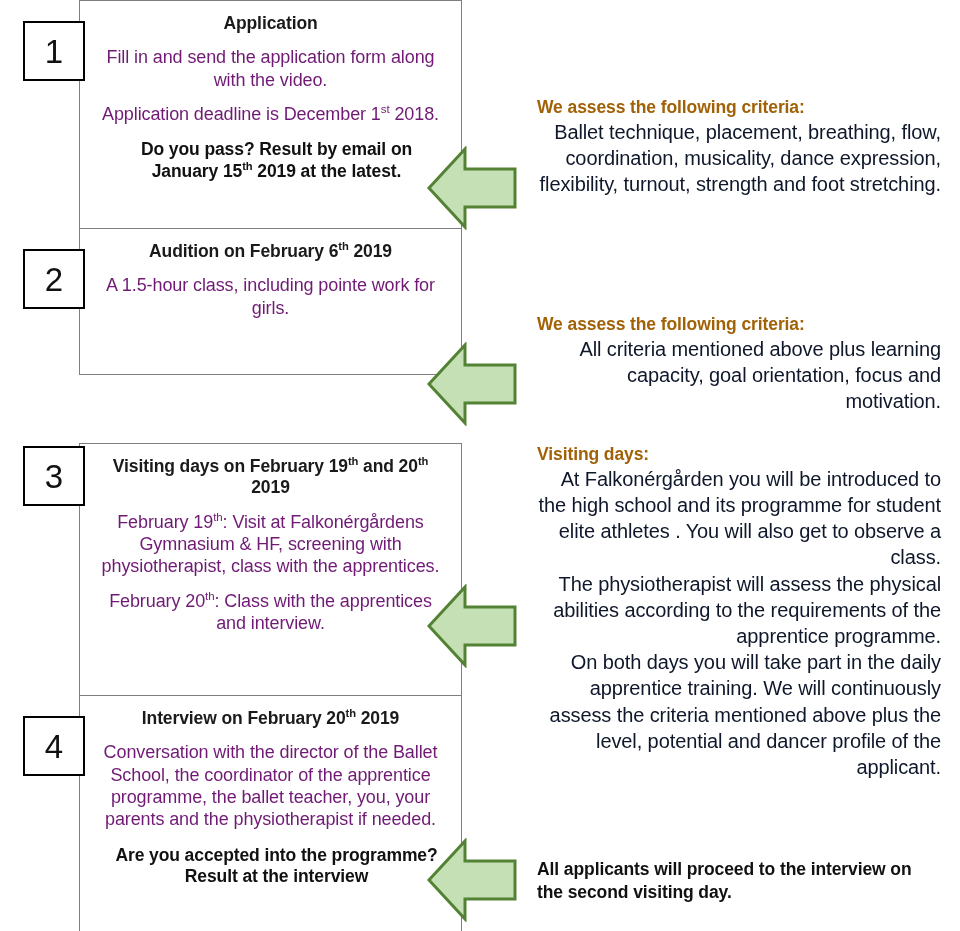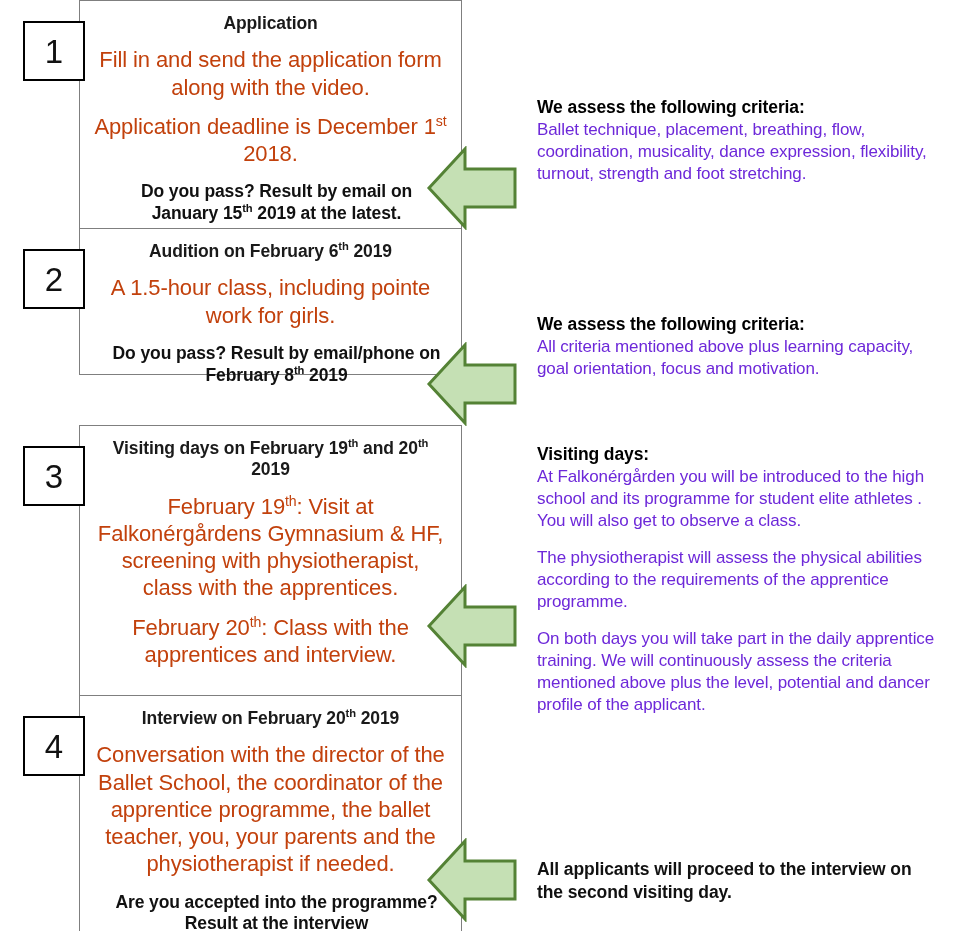--- a/index.html
+++ b/index.html
@@ -33,23 +33,23 @@
   }
   .step-heading {
     font-weight: bold;
     color: #1a1a1a;
     font-size: 17.5px;
     line-height: 1.22;
     margin: 6px 0 0 0;
     letter-spacing: -0.1px;
   }
   .step-para {
-    font-size: 22px;
+    font-size: 18px;
     line-height: 1.24;
-    color: #c2410c;
+    color: #701a75;
     margin: 12px 0 0 0;
     letter-spacing: -0.1px;
   }
   .step-result {
     font-size: 17.5px;
     font-weight: bold;
     color: #111111;
     line-height: 1.24;
     margin: 14px 0 2px 12px;
     letter-spacing: -0.1px;
@@ -90,32 +90,33 @@
   .arrow svg { display: block; width: 100%; height: 100%; }
 
   
   .note {
     position: absolute;
     left: 537px;
     width: 404px;
   }
   .note-title {
     font-weight: bold;
-    color: #000000;
+    color: #a16207;
     font-size: 17.5px;
     line-height: 1.31;
     letter-spacing: -0.1px;
   }
   .note-body {
-    font-size: 17px;
+    font-size: 20px;
     line-height: 1.31;
-    color: #6d28d9;
-    letter-spacing: -0.1px;
-  }
-  .note-body.spaced { margin-top: 14px; }
+    color: #0f172a;
+    letter-spacing: -0.1px;
+    text-align: right;
+  }
+  .note-body.spaced { margin-top: 0; }
   .note-strong {
     font-weight: bold;
     color: #111111;
     font-size: 17.5px;
     line-height: 1.31;
     letter-spacing: -0.1px;
   }
 </style>
 </head>
 <body>
@@ -134,33 +135,32 @@
 <div class="arrow" style="left:426px; top:146px;">
   <svg viewBox="0 0 92 84" preserveAspectRatio="none" aria-hidden="true">
     <polygon points="3,42 39,3 39,23 89,23 89,61 39,61 39,81" fill="#c5e0b4" stroke="#548235" stroke-width="3" stroke-linejoin="miter"></polygon>
   </svg>
 </div>
 
 <div class="step-box" style="top:228px; height:147px;">
   <div class="step-inner">
     <div class="step-heading">Audition on February 6<sup>th</sup> 2019</div>
     <div class="step-para">A 1.5-hour class, including pointe work for girls.</div>
-    <div class="step-result">Do you pass? Result by email/phone on February 8<sup>th</sup> 2019</div>
   </div>
 </div>
 <div class="badge" style="top:249px;">
   <span>2</span>
 </div>
 <div class="arrow" style="left:426px; top:342px;">
   <svg viewBox="0 0 92 84" preserveAspectRatio="none" aria-hidden="true">
     <polygon points="3,42 39,3 39,23 89,23 89,61 39,61 39,81" fill="#c5e0b4" stroke="#548235" stroke-width="3" stroke-linejoin="miter"></polygon>
   </svg>
 </div>
 
-<div class="step-box" style="top:425px; height:324px;">
+<div class="step-box" style="top:443px; height:324px;">
   <div class="step-inner">
     <div class="step-heading">Visiting days on February 19<sup>th</sup> and 20<sup>th</sup> 2019</div>
     <div class="step-para">February 19<sup>th</sup>: Visit at Falkonérgårdens Gymnasium &amp; HF, screening with physiotherapist, class with the apprentices.</div>
     <div class="step-para">February 20<sup>th</sup>: Class with the apprentices and interview.</div>
   </div>
 </div>
 <div class="badge" style="top:446px;">
   <span>3</span>
 </div>
 <div class="arrow" style="left:426px; top:584px;">

